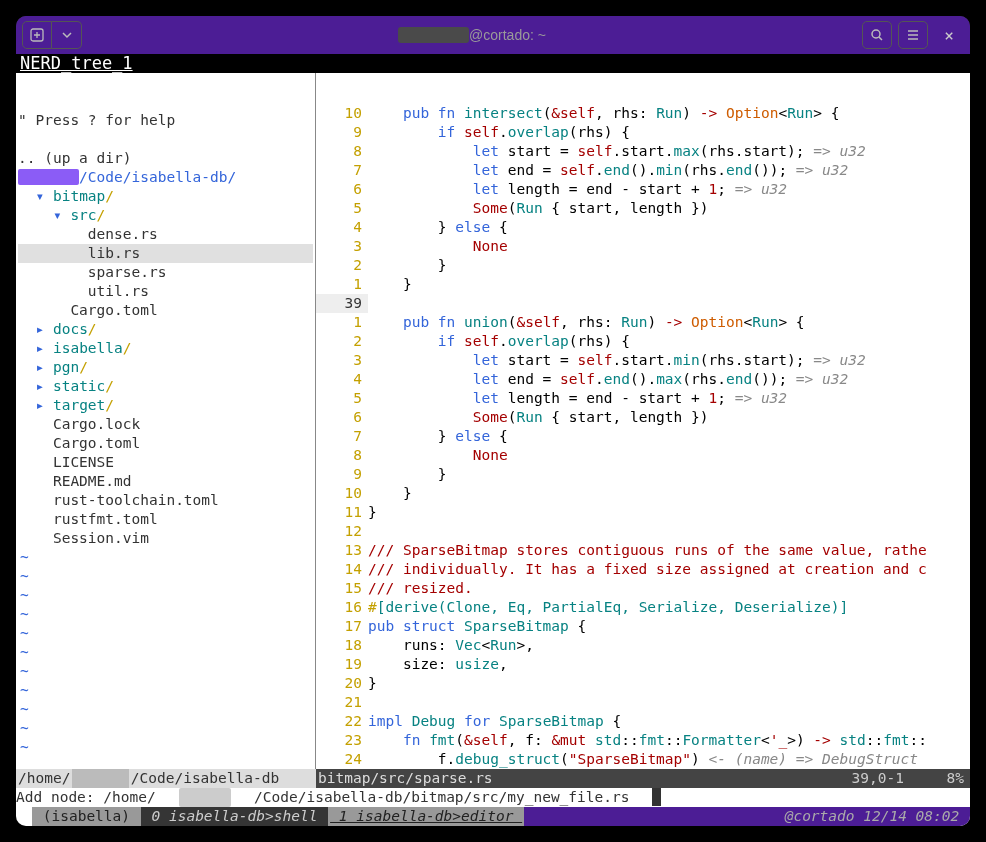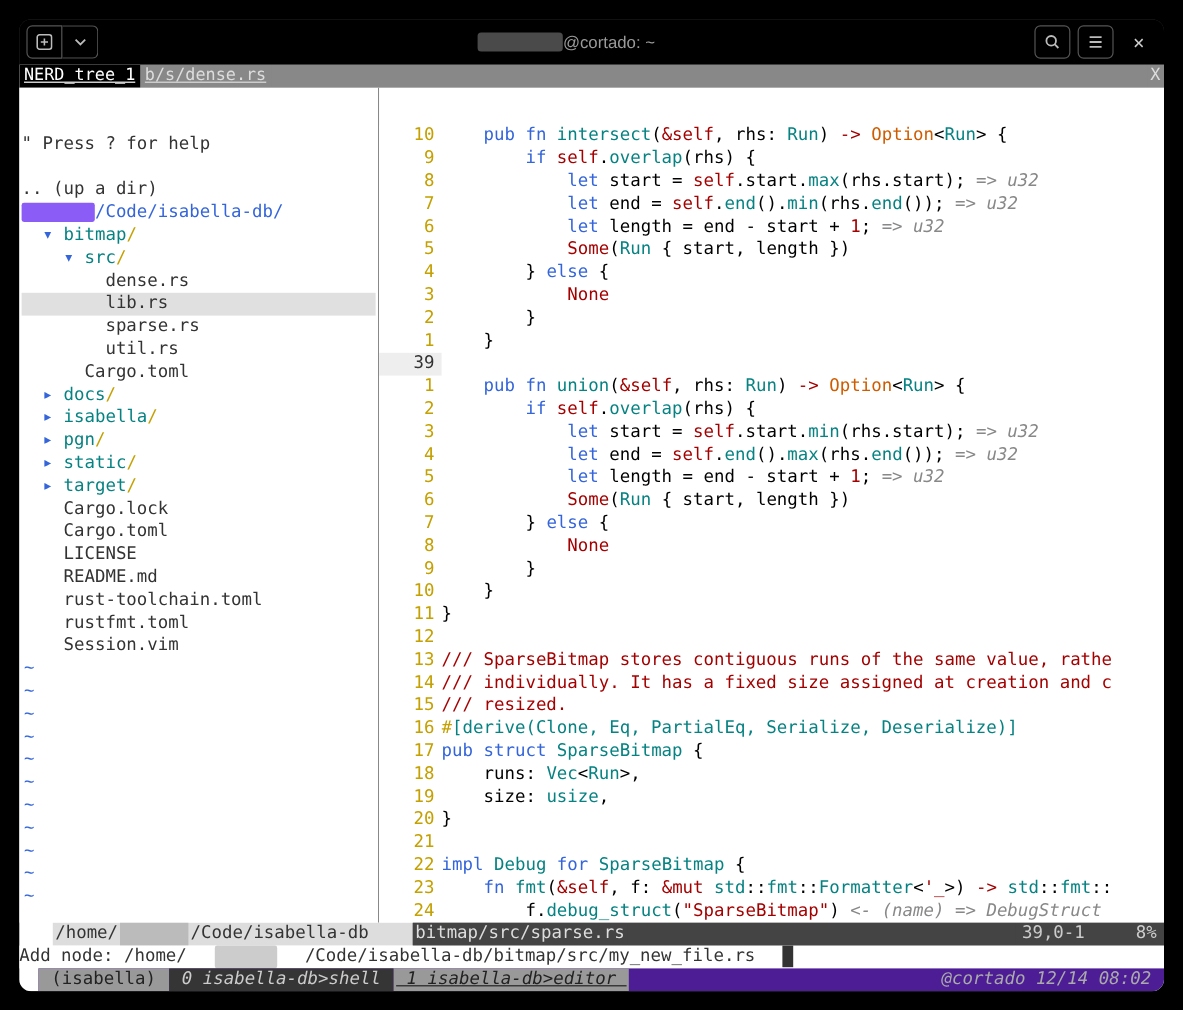--- a/index.html
+++ b/index.html
@@ -18,21 +18,21 @@
     background: #3a3a3a;
     border-radius: 10px;
     box-shadow: 0 4px 30px rgba(0,0,0,0.8);
     display: flex;
     flex-direction: column;
     overflow: hidden;
   }
   
   .titlebar {
     height: 38px;
-    background: #000000;
+    background: #4c1d95;
     display: flex;
     align-items: center;
     color: #b0b0b0;
     padding: 0 6px;
   }
   .tb-left { display:flex; align-items:center; gap:0; }
   .tb-btn {
     width: 30px; height: 28px;
     border: 1px solid #555;
     border-radius: 5px;
@@ -54,21 +54,22 @@
     background:#fff;
     display:flex;
     flex-direction:column;
     overflow:hidden;
   }
   .tabline {
     background:#888;
     color:#000;
     display:flex;
     height:19px;
-    font-size:14px;
+    font-size:17px;
+    flex-direction:column;
   }
   .tabline .tab {
     padding:0 4px;
     background:#888;
     color:#ddd;
     text-decoration:underline;
   }
   .tabline .tab.active { background:#000; color:#fff;}
   .tabline .spacer { flex:1; background:#888;}
   .tabline .x { background:#888; color:#ddd; padding:0 3px;}
@@ -134,21 +135,21 @@
   .pname{ color:#c4a000;}
   .orange{ color:#ce5c00;}
   .status {
     height:19px;
     display:flex;
     background:#ddd;
     color:#333;
   }
   .status .seg { padding:0 2px; white-space:pre;}
   .status.left { width:300px; background:#ddd; }
-  .status-row { display:flex;padding-left:28px; }
+  .status-row { display:flex; }
   .status .dark { background:#444; color:#ddd; }
   .status .blurseg { background:#bbb; color:transparent; }
   .status .fill { flex:1; background:#444;}
   .status .rt { background:#444; color:#ccc; padding:0 6px;}
 
   .cmdline {
     height:19px;
     background:#fff;
     color:#333;
     white-space:pre;

